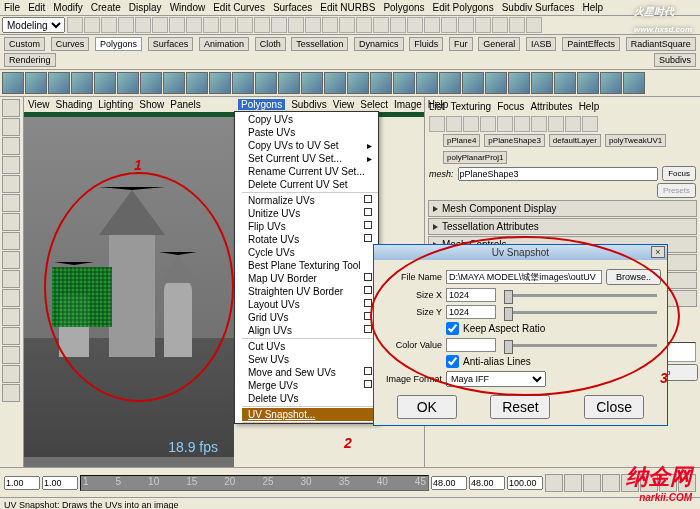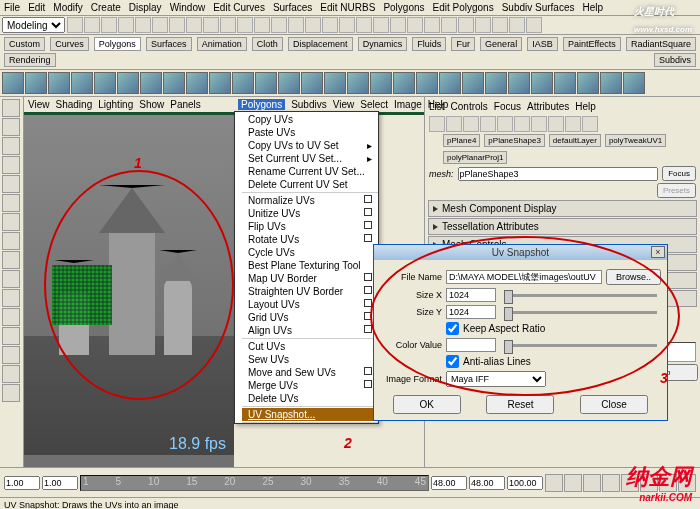--- a/index.html
+++ b/index.html
@@ -12,27 +12,27 @@
 .iconbtn { width: 16px; height: 16px; background: #e0ddd3; border: 1px solid #aaa; }
 .tabbar { background: #ece9d8; display: flex; padding: 2px 4px; gap: 2px; border-bottom: 1px solid #999; flex-wrap: wrap; justify-content: space-between; }
 .tab { padding: 1px 4px; background: #e0ddd3; border: 1px solid #999; font-size: 9px; cursor: default; }
 .tab.active { background: #fff; }
 .shelficons { background: #ece9d8; display: flex; padding: 2px; gap: 1px; border-bottom: 1px solid #999; flex-wrap: wrap; }
 .shelficon { width: 22px; height: 22px; background: linear-gradient(135deg, #8bb, #579); border: 1px solid #666; }
 .main { display: flex; height: 370px; }
 .toolbox { width: 24px; background: #ece9d8; border-right: 1px solid #999; display: flex; flex-direction: column; gap: 1px; padding: 2px; }
 .tool { width: 18px; height: 18px; background: #e0ddd3; border: 1px solid #999; }
 .viewport { width: 210px; background: #707070; position: relative; }
-.vpmenu { background: #ece9d8; padding: 2px 4px; display: flex; gap: 6px; font-size: 9px; border-bottom: 3px solid #14532d; }
+.vpmenu { background: #ece9d8; padding: 2px 4px; display: flex; gap: 6px; font-size: 9px; border-bottom: 5px solid #14532d; }
 .vp3d { width: 100%; height: calc(100% - 30px); background: linear-gradient(#888, #666); position: relative; }
 .ground { position: absolute; bottom: 0; left: 0; right: 0; height: 35%; background: linear-gradient(#555, #444); }
 .castle { position: absolute; left: 35px; top: 60px; width: 140px; height: 180px; }
 .tower { position: absolute; background: #aaa; }
 .roof { width: 0; height: 0; border-style: solid; position: absolute; }
-.vpstatus { position: absolute; bottom: 2px; right: 8px; color: #8cf; font-size: 16px; }
+.vpstatus { position: absolute; bottom: 2px; right: 16px; color: #8cf; font-size: 14px; }
 .annot { position: absolute; border: 2px solid #c00; border-radius: 50%; pointer-events: none; }
 .uvpanel { width: 190px; background: #ece9d8; position: relative; }
 .dropdown { position: absolute; top: 14px; left: 0; width: 145px; background: #fff; border: 1px solid #333; box-shadow: 2px 2px 4px rgba(0,0,0,0.3); z-index: 10; padding-left: 7px; }
 .dropdown .grp { border-bottom: 1px solid #ccc; padding: 1px 0; }
 .dropdown .mi { padding: 1px 6px; font-size: 9px; display: flex; justify-content: space-between; cursor: default; }
 .dropdown .mi.hl { background: #a16207; color: #fff; text-decoration: underline; }
 .dropdown .mi .sq { width: 8px; height: 8px; border: 1px solid #333; }
 .attrpanel { flex: 1; background: #ece9d8; border-left: 1px solid #999; padding: 2px; }
 .attrmenu { display: flex; gap: 6px; font-size: 9px; padding: 2px; }
 .attrtabs { display: flex; gap: 4px; margin: 2px 16px; flex-wrap: wrap; }
@@ -49,21 +49,21 @@
 .drow { display: flex; align-items: center; gap: 4px; margin: 3px 0; }
 .drow label { width: 62px; text-align: right; font-size: 9px; }
 .drow input[type=text] { font-size: 9px; height: 14px; padding: 0 2px; border: 1px solid #888; }
 .drow input.wide { flex: 1; }
 .drow input.num { width: 50px; }
 .drow .slider { flex: 1; height: 3px; background: #999; position: relative; margin: 0 4px; }
 .drow .slider::after { content: ''; position: absolute; left: 0; top: -4px; width: 7px; height: 12px; background: #ccc; border: 1px solid #666; }
 .drow select { font-size: 9px; height: 16px; width: 100px; }
 .drow button { font-size: 9px; padding: 1px 8px; }
 .dbtns { display: flex; justify-content: space-around; margin-top: 8px; }
-.dbtns button { width: 68px; padding: 2px; font-size: 10px; }
+.dbtns button { width: 60px; padding: 2px; font-size: 14px; }
 .timeline { height: 30px; background: #ece9d8; border-top: 1px solid #999; display: flex; align-items: center; padding: 0 4px; gap: 2px; }
 .timeline .track { flex: 1; height: 16px; background: #888; border: 1px inset #666; position: relative; }
 .timeline .track .ticks { display: flex; justify-content: space-between; color: #ccc; font-size: 8px; padding: 0 2px; }
 .timeline input { width: 36px; font-size: 9px; height: 14px; }
 .pbtn { width: 18px; height: 18px; background: #e0ddd3; border: 1px solid #999; }
 .statusbar { padding: 2px 4px; background: #ece9d8; border-top: 1px solid #999; font-size: 9px; height: 16px; }
 .watermark { position: absolute; top: 2px; right: 8px; color: #fff; font-weight: bold; font-size: 14px; text-shadow: 0 0 4px rgba(0,0,0,0.5); z-index: 100; font-style: italic; }
 .watermark2 { position: absolute; bottom: 6px; right: 8px; z-index: 100; font-weight: bold; font-style: italic; }
 .watermark2 .red { color: #e02; font-size: 22px; }
 .watermark2 .sm { color: #e02; font-size: 10px; display: block; text-align: right; }
@@ -132,21 +132,21 @@
     </div>
 </div>
 
 <div class="tabbar" id="shelftabs">
     <span class="tab">Custom</span>
     <span class="tab">Curves</span>
     <span class="tab active">Polygons</span>
     <span class="tab">Surfaces</span>
     <span class="tab">Animation</span>
     <span class="tab">Cloth</span>
-    <span class="tab">Displacement</span>
+    <span class="tab">Tessellation</span>
     <span class="tab">Dynamics</span>
     <span class="tab">Fluids</span>
     <span class="tab">Fur</span>
     <span class="tab">General</span>
     <span class="tab">IASB</span>
     <span class="tab">PaintEffects</span>
     <span class="tab">RadiantSquare</span>
     <span class="tab">Rendering</span>
     <span class="tab">Subdivs</span>
   </div>
@@ -329,21 +329,21 @@
             <span>UV Snapshot...</span>
           </div>
         </div>
       </div>
     <div class="rednum" style="left:110px;bottom:16px">2</div>
   </div>
 
   <div class="attrpanel">
     <div class="attrmenu" id="attrmenu">
         <span>List</span>
-        <span>Controls</span>
+        <span>Texturing</span>
         <span>Focus</span>
         <span>Attributes</span>
         <span>Help</span>
       </div>
     <div class="iconrow" id="attricons" style="margin:2px">
         <div class="iconbtn"></div>
         <div class="iconbtn"></div>
         <div class="iconbtn"></div>
         <div class="iconbtn"></div>
         <div class="iconbtn"></div>

